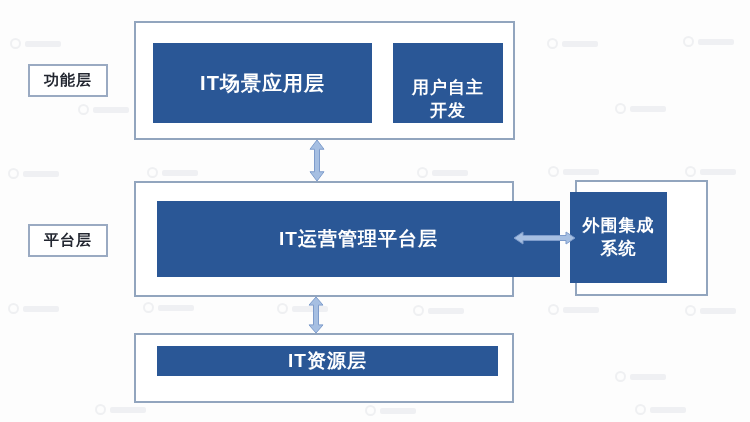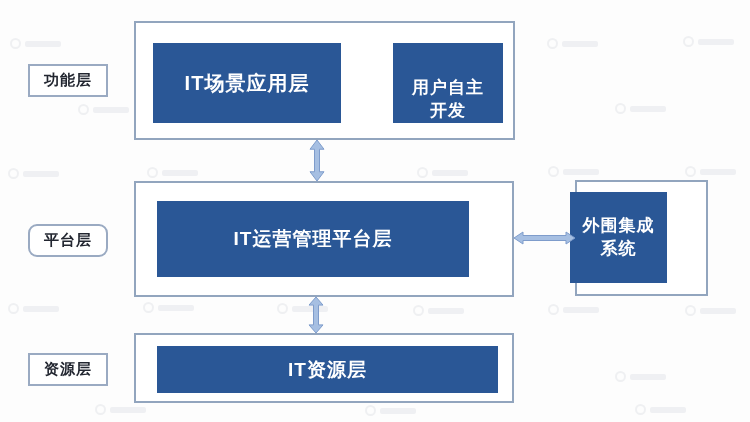--- a/index.html
+++ b/index.html
@@ -63,45 +63,45 @@
     color: var(--box-text, #ffffff);
     font-weight: 700;
     display: flex;
     align-items: center;
     justify-content: center;
     text-align: center;
     white-space: pre-line;
     letter-spacing: 1px;
     box-sizing: border-box;
   }
-  .b-scenario   { left: 153px; top: 43px;  width: 188px; height: 80px; font-size: 20px; }
+  .b-scenario   { left: 153px; top: 43px;  width: 219px; height: 80px; font-size: 20px; }
   .b-userdev    { left: 393px; top: 43px;  width: 110px; height: 80px; font-size: 17px; line-height: 1.35; align-items: flex-end; }
-  .b-ops        { left: 157px; top: 201px; width: 312px; height: 76px; font-size: 19px; }
+  .b-ops        { left: 157px; top: 201px; width: 403px; height: 76px; font-size: 19px; }
   .b-peripheral { left: 570px; top: 192px; width: 97px;  height: 91px; font-size: 17px; line-height: 1.35; }
-  .b-resource   { left: 157px; top: 346px; width: 341px; height: 47px; font-size: 19px; }
+  .b-resource   { left: 157px; top: 346px; width: 341px; height: 30px; font-size: 19px; }
 
   
   .layer-label {
     position: absolute;
     left: 28px;
     width: 80px;
     height: 33px;
     background: #ffffff;
     border: 2px solid var(--label-border, #9aaac2);
     box-sizing: border-box;
     display: flex;
     align-items: center;
     justify-content: center;
     font-size: 15px;
     font-weight: 700;
     color: var(--label-text, #222630);
     letter-spacing: 1px;
   }
   .l-functional { top: 64px;  }
-  .l-platform   { top: 224px; border-radius: 9px; }
+  .l-platform   { top: 224px; }
   .l-resource   { top: 353px; }
 
   
   .arrow { position: absolute; pointer-events: none; }
   .arrow svg { display: block; width: 100%; height: 100%; }
   .a-v-top    { left: 309px; top: 140px; width: 16px; height: 41px; }
   .a-v-bottom { left: 308px; top: 297px; width: 16px; height: 36px; }
   .a-h-right  { left: 514px; top: 231px; width: 61px; height: 14px; }
 </style>
 </head>
@@ -128,23 +128,20 @@
   <div class="wm" style="left:615px; top:371px;"></div>
   <div class="wm" style="left:95px;  top:404px;"></div>
   <div class="wm" style="left:365px; top:405px;"></div>
   <div class="wm" style="left:635px; top:404px;"></div>
 
   <div class="layer-label l-functional">
     <span>功能层</span>
   </div>
   <div class="layer-label l-platform">
     <span>平台层</span>
-  </div>
-  <div class="layer-label l-resource">
-    <span>资源层</span>
   </div>
 
   <div class="container c-top"></div>
   <div class="container c-middle"></div>
   <div class="container c-right"></div>
   <div class="container c-bottom"></div>
 
   <div class="box b-scenario">
     <span>IT场景应用层</span>
   </div>

